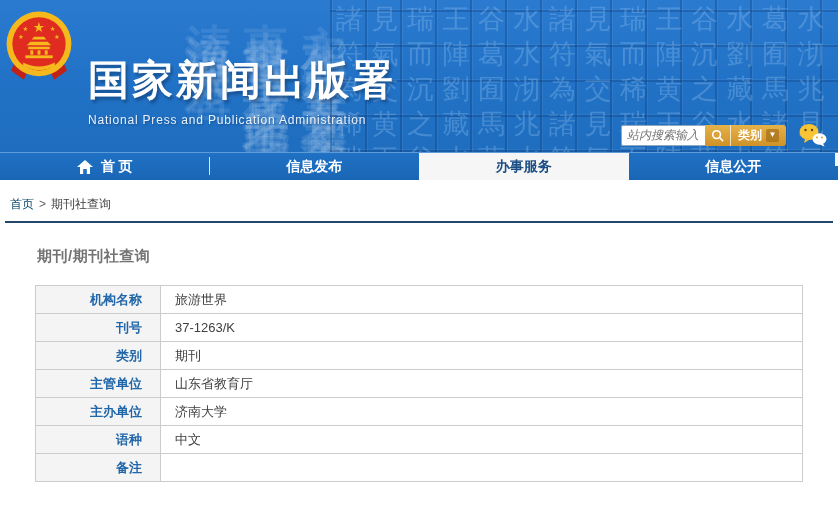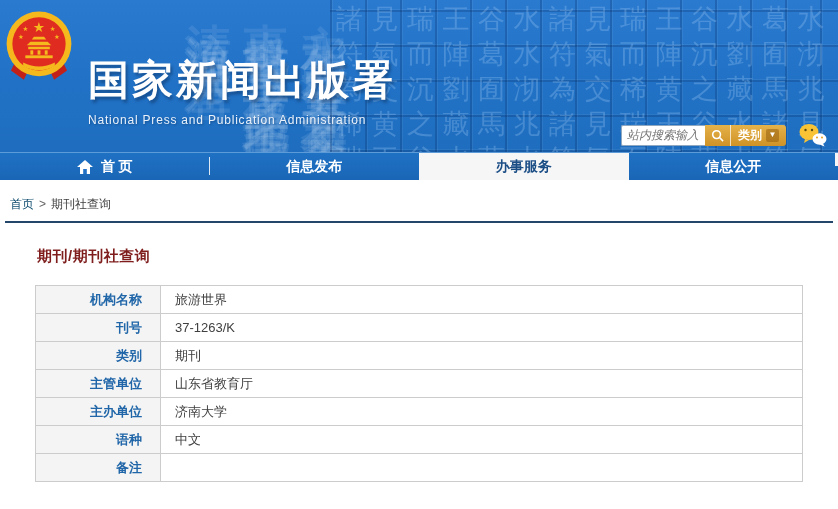--- a/index.html
+++ b/index.html
@@ -74,21 +74,21 @@
   }
   .nav-item.active { background: #f6f6f6; color: #1c4e86; }
   .nav-divider { position: absolute; right: 0; top: 4px; width: 1px; height: 18px; background: rgba(255,255,255,0.85); }
   .nav-edge { position: absolute; right: 0; top: 0; width: 3px; height: 13px; background: #f6f6f6; }
 
   
   .breadcrumb { padding: 16px 0 0 10px; font-size: 12px; color: #404040; }
   .breadcrumb a { color: #0c4a6e; text-decoration: none; cursor: pointer; }
   .breadcrumb .sep { margin: 0 5px; color: #666; }
   .rule { margin: 8px 5px 0 5px; border: none; border-top: 2px solid #24466b; }
-  .page-title { margin: 24px 0 16px 37px; font-size: 15px; font-weight: bold; color: #7f1d1d; letter-spacing: 0.5px; }
+  .page-title { margin: 24px 0 16px 37px; font-size: 15px; font-weight: bold; color: #737373; letter-spacing: 0.5px; }
 
   .result-table {
     margin: 19px 0 0 35px; width: 768px; border-collapse: collapse;
     font-size: 13px;
   }
   .result-table th, .result-table td { border: 1px solid #cccccc; height: 28px; }
   .result-table th {
     width: 125px; background: #f4f4f4; color: #2066a8; font-weight: bold;
     text-align: right; padding-right: 18px;
   }

